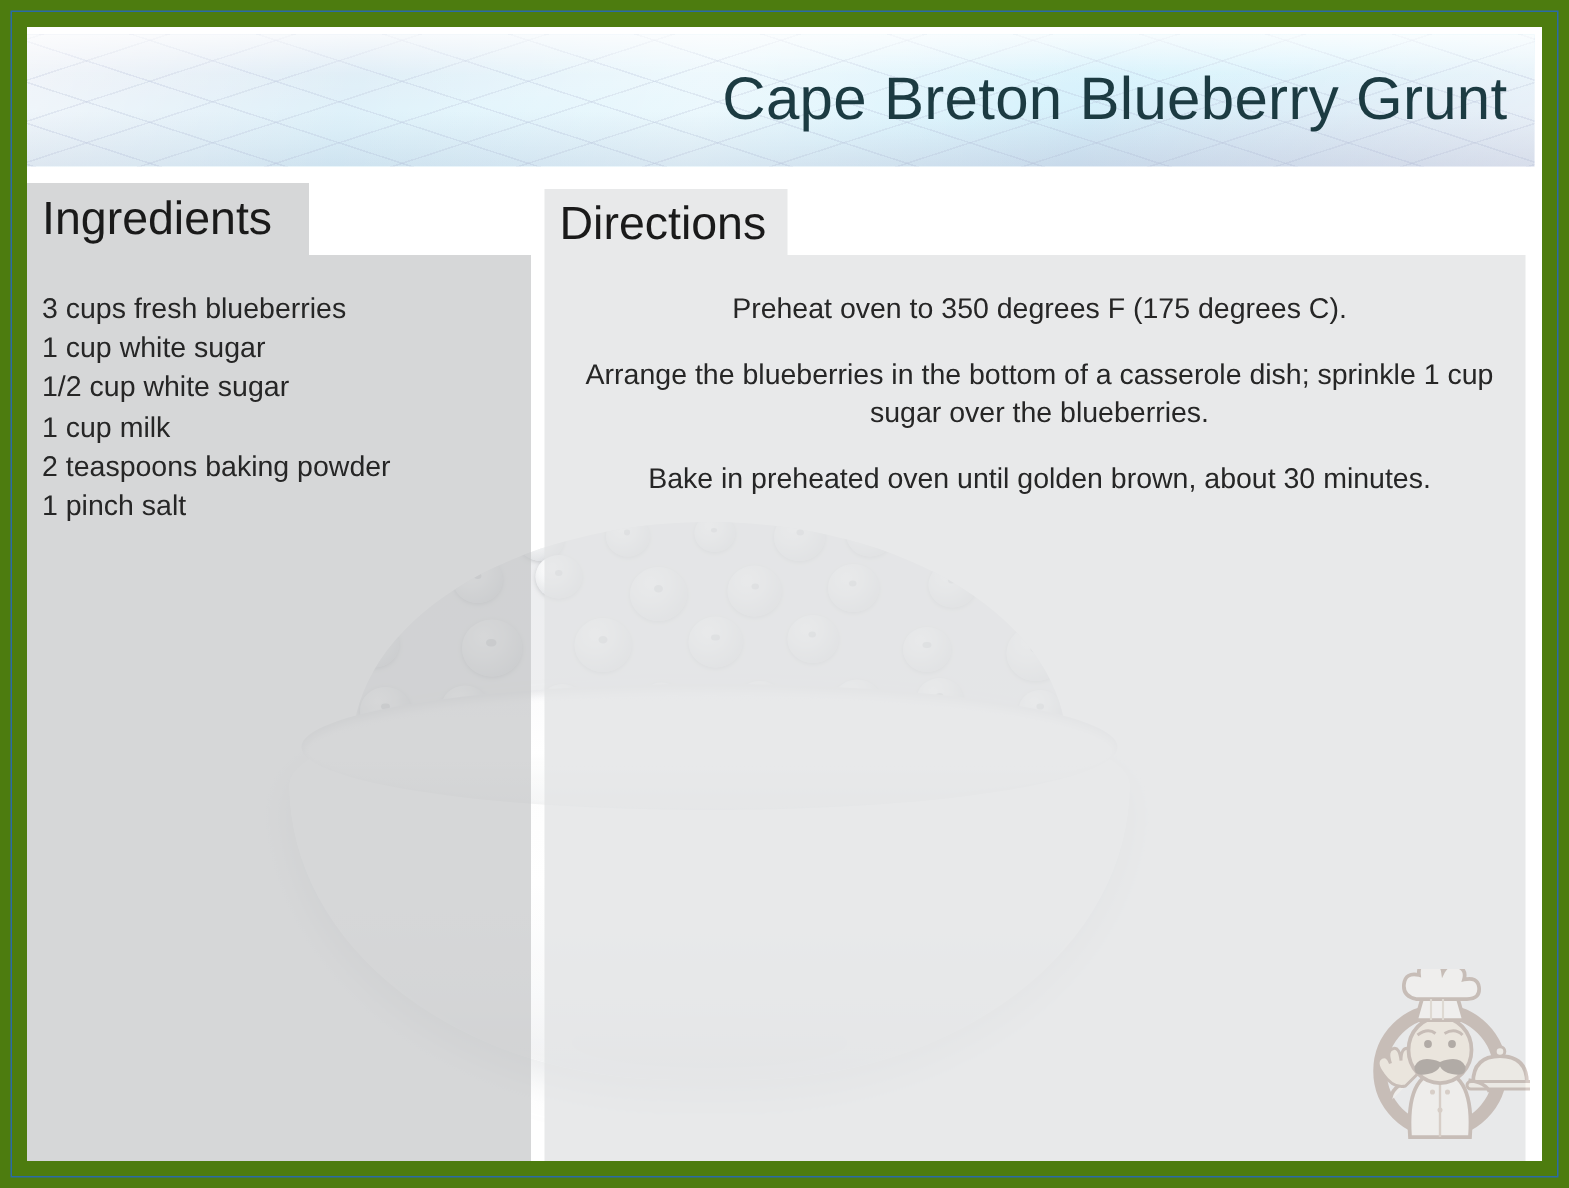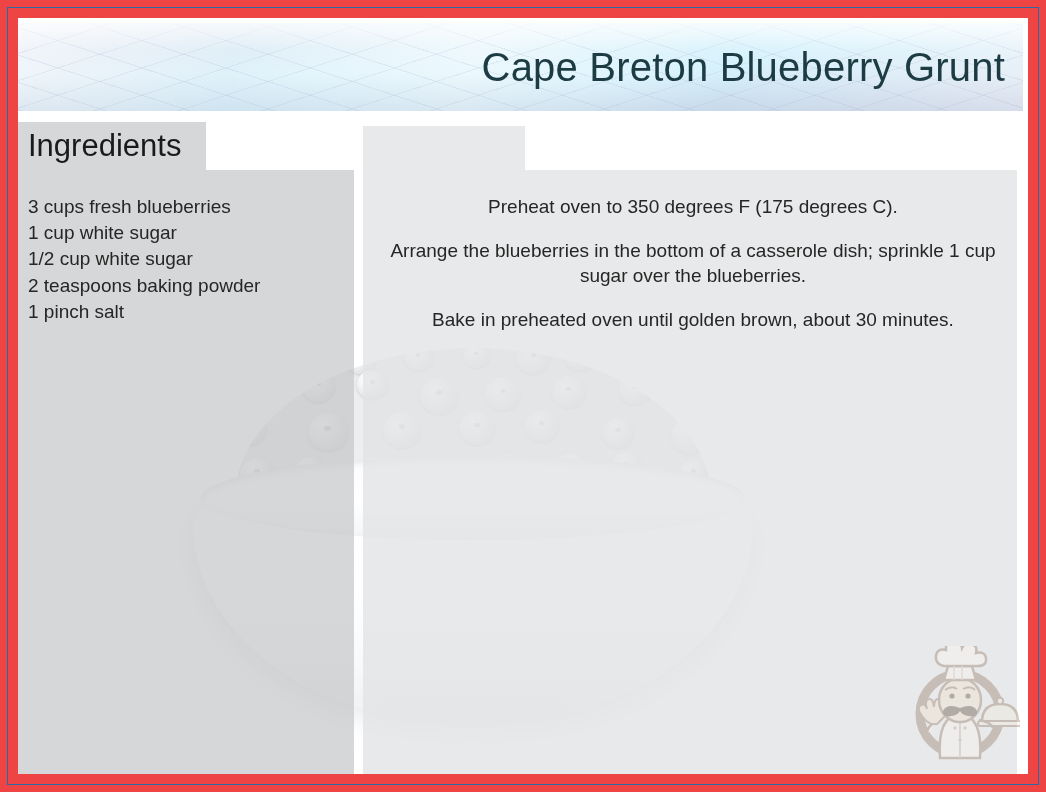--- a/index.html
+++ b/index.html
@@ -10,21 +10,21 @@
     overflow: hidden;
     font-family: "Liberation Sans", sans-serif;
     background: #ffffff;
   }
 
   
   .slide {
     position: relative;
     width: 1046px;
     height: 792px;
-    background: #ef4444;
+    background: #4d7c0f;
   }
   .frame-inner-line {
     position: absolute;
     left: 7px; top: 7px;
     width: 1032px; height: 778px;
     border: 1px solid #2a6aa8;
     pointer-events: none;
   }
   .canvas {
     position: absolute;
@@ -292,25 +292,27 @@
       <div class="banner-sheen"></div>
       <div class="banner-title">Cape Breton Blueberry Grunt</div>
     </div>
 
     <div class="col-ingredients-tab"></div>
     <div class="col-ingredients-body"></div>
     <div class="col-directions-tab"></div>
     <div class="col-directions-body"></div>
 
     <div class="section-heading heading-ingredients">Ingredients</div>
+    <div class="section-heading heading-directions">Directions</div>
 
     <ul class="ing-list" id="ing-list">
         <li>3 cups fresh blueberries</li>
         <li>1 cup white sugar</li>
         <li>1/2 cup white sugar</li>
+        <li>1 cup milk</li>
         <li>2 teaspoons baking powder</li>
         <li>1 pinch salt</li>
       </ul>
 
     <ul class="dir-list" id="dir-list">
         <li>Preheat oven to 350 degrees F (175 degrees C).</li>
         <li>Arrange the blueberries in the bottom of a casserole dish; sprinkle 1 cup sugar over the blueberries.</li>
         <li>Bake in preheated oven until golden brown, about 30 minutes.</li>
       </ul>
 

